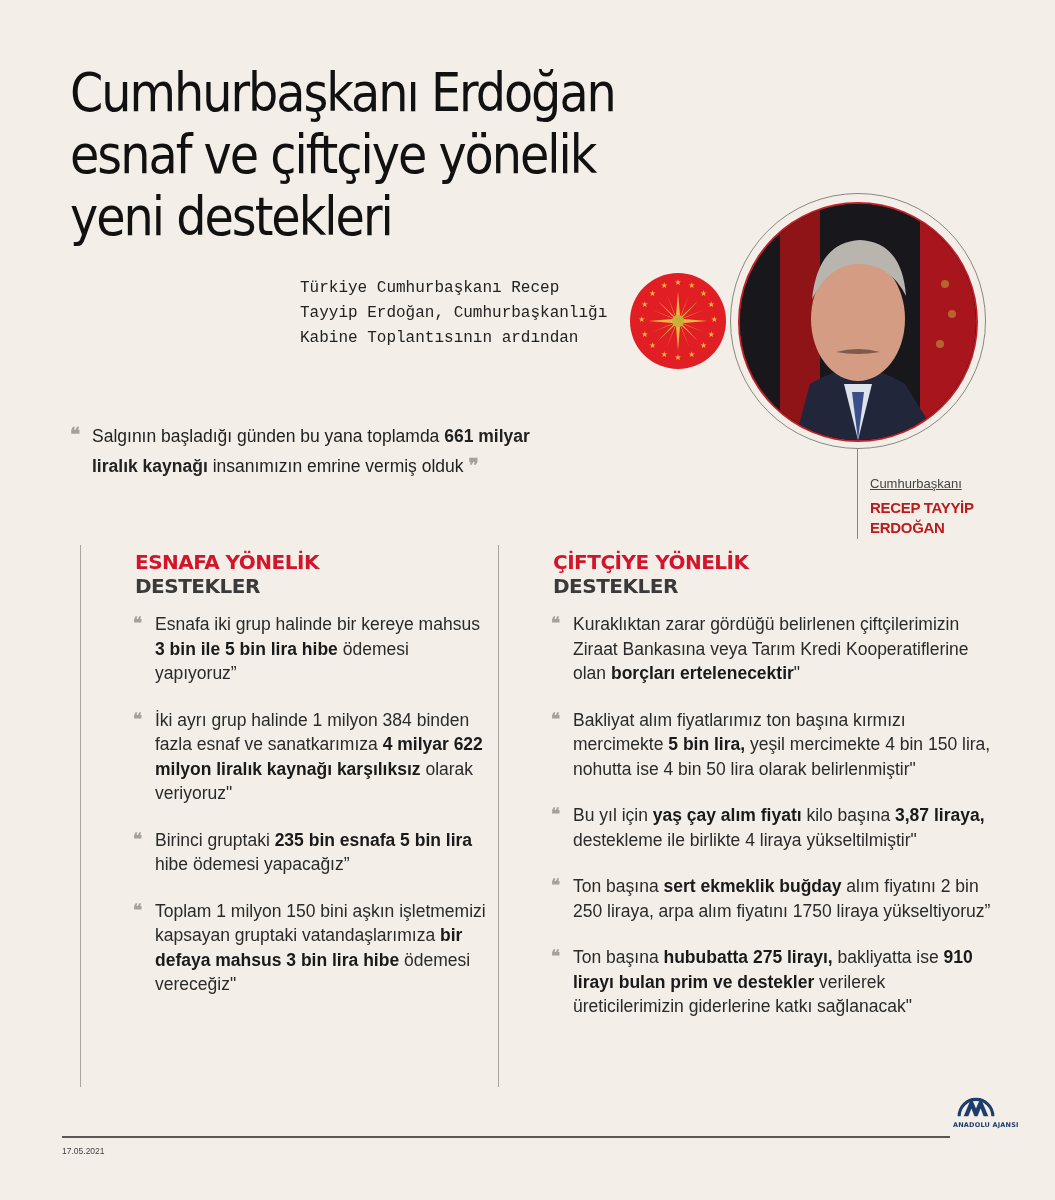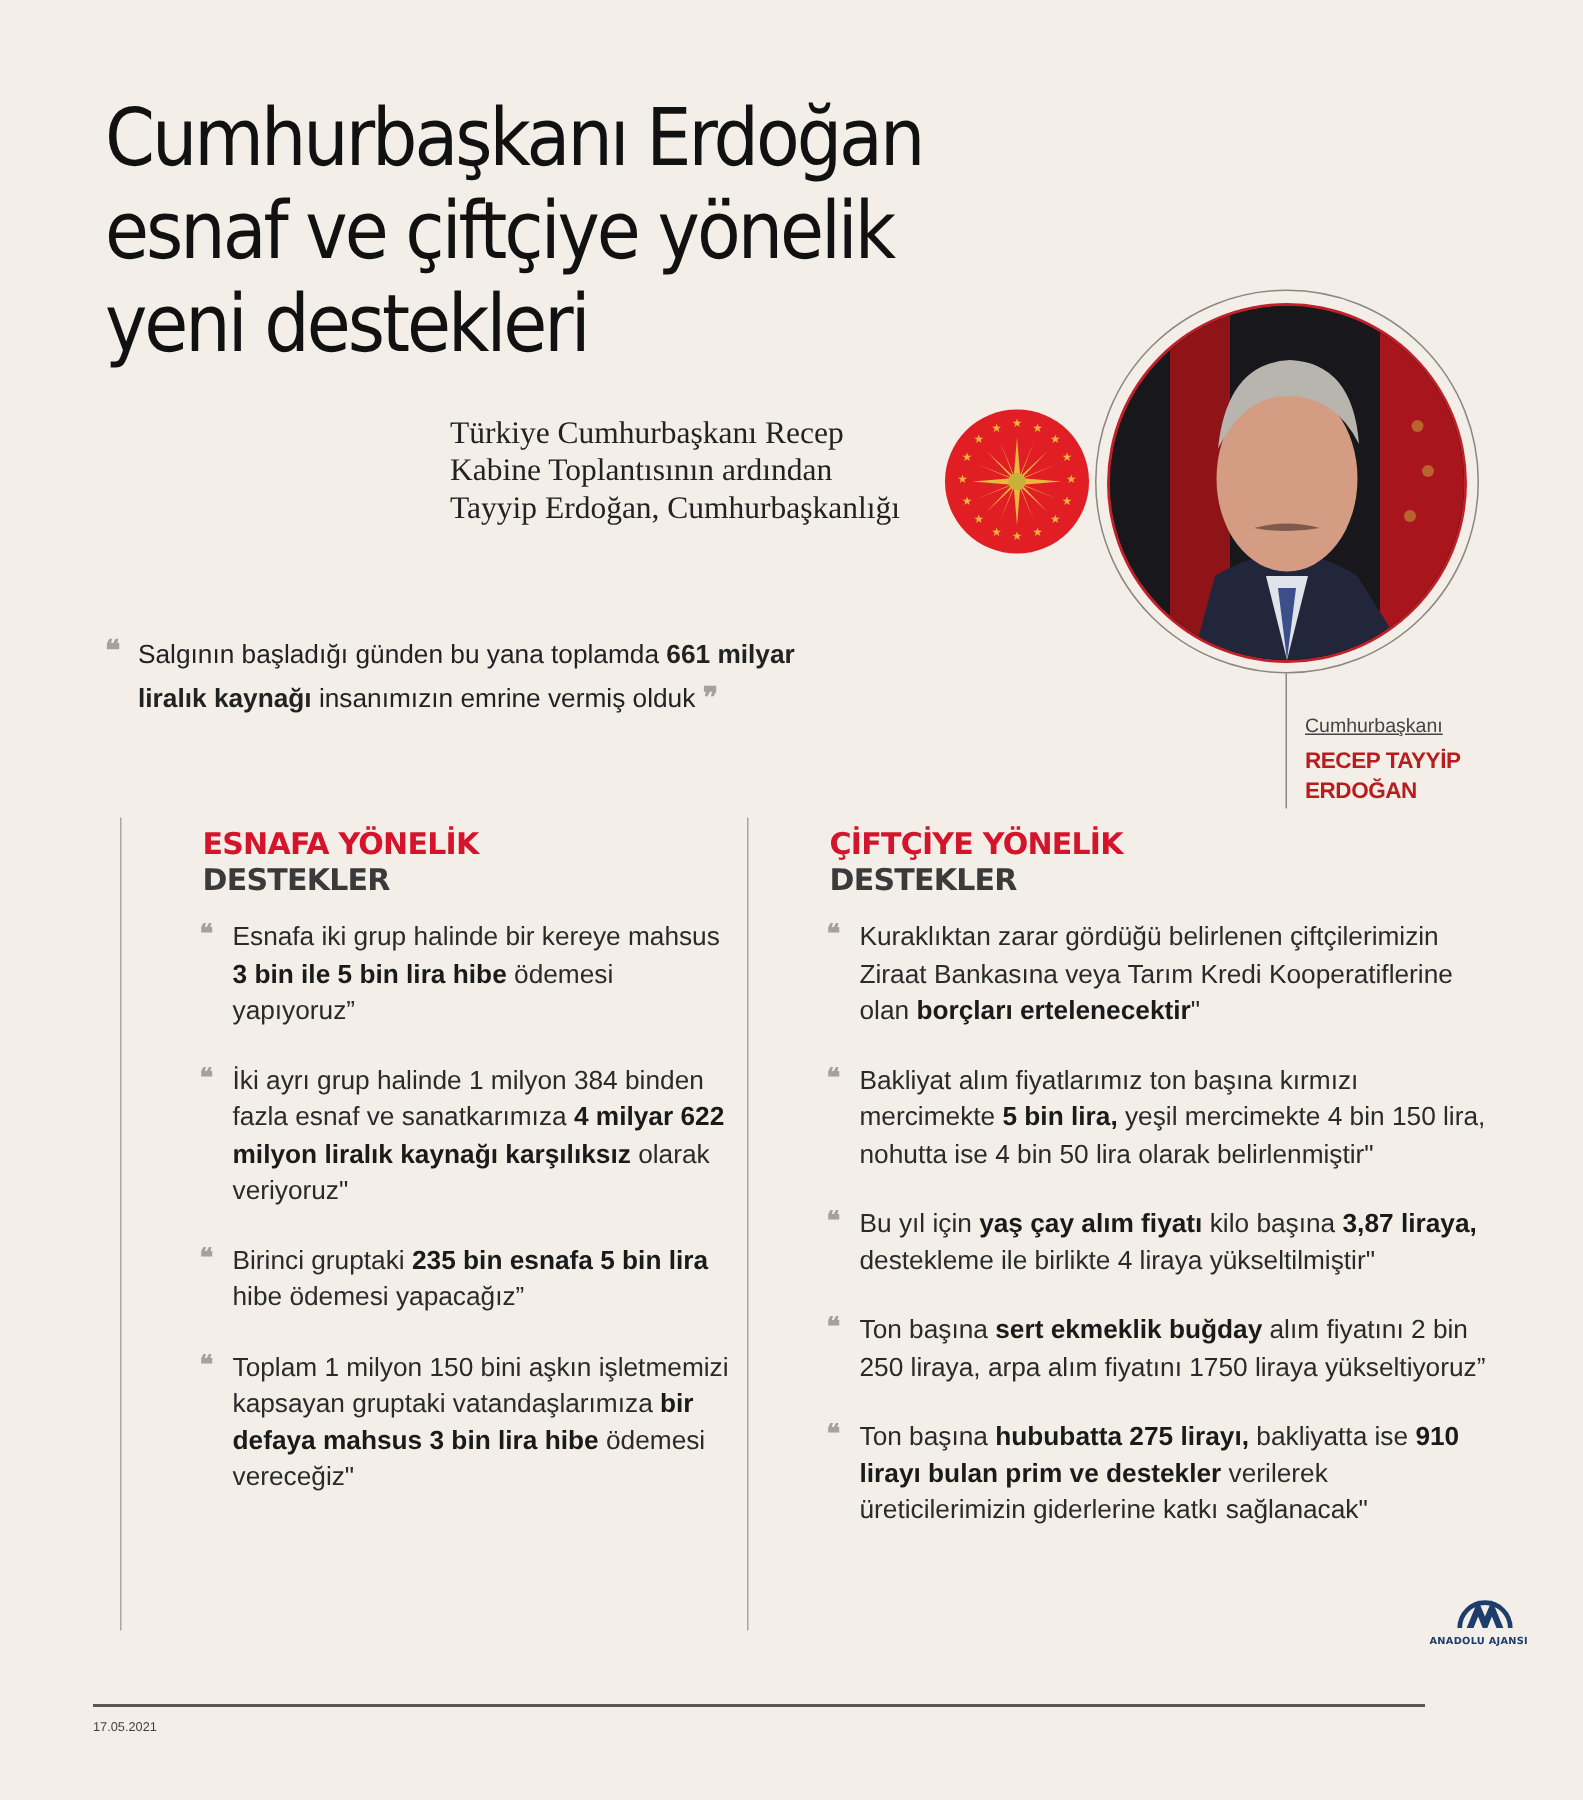--- a/index.html
+++ b/index.html
@@ -18,22 +18,22 @@
     position: absolute; left: 70px; top: 62px; width: 700px;
     font-family: "DejaVu Sans", sans-serif;
     font-weight: 400; font-size: 53px; line-height: 62px;
     color: #111; letter-spacing: -2px;
     font-stretch: condensed;
   }
   .headline span { display: block; white-space: nowrap; }
 
   .lede {
     position: absolute; left: 300px; top: 276px; width: 320px;
-    font-family: Liberation Serif, serif;
-    font-size: 21px; line-height: 25px; color: #222;
+    font-family: Liberation Mono, monospace;
+    font-size: 16px; line-height: 25px; color: #222;
   }
 
   
   .emblem {
     position: absolute; left: 629px; top: 272px; width: 98px; height: 98px;
   }
 
   
   .portrait-ring {
     position: absolute; left: 730px; top: 193px; width: 256px; height: 256px;
@@ -105,44 +105,44 @@
   
   .footer-line {
     position: absolute; left: 62px; top: 1136px; width: 888px; height: 2px;
     background: #5a5653;
   }
   .date {
     position: absolute; left: 62px; top: 1146px;
     font-family: "Liberation Sans", sans-serif; font-size: 8.5px; color: #444; text-align: right;
   }
   .aa-logo {
-    position: absolute; left: 953px; top: 1058px; width: 60px; height: 50px;
-    text-align: right;
+    position: absolute; left: 953px; top: 1089px; width: 60px; height: 50px;
+    text-align: left;
   }
   .aa-logo .txt {
     font-family: "DejaVu Sans", sans-serif; font-weight: 700;
     font-size: 6.5px; color: #1d3d6b; letter-spacing: 0.2px;
     margin-top: -2px; white-space: nowrap;
   }
 </style>
 </head>
 <body>
 
 <div class="page">
 
   <h1 class="headline">
     <span>Cumhurbaşkanı Erdoğan</span>
     <span>esnaf ve çiftçiye yönelik</span>
     <span>yeni destekleri</span>
   </h1>
 
   <div class="lede">
     <div>Türkiye Cumhurbaşkanı Recep</div>
+    <div>Tayyip Erdoğan, Cumhurbaşkanlığı</div>
     <div>Kabine Toplantısının ardından</div>
-    <div>Tayyip Erdoğan, Cumhurbaşkanlığı</div>
   </div>
 
   <div class="emblem">
     <svg viewBox="0 0 100 100" width="98" height="98">
       <circle cx="50" cy="50" r="49" fill="#e01e24"></circle>
       <g fill="#e8b840">
         <polygon points="50,20 52,44 50,50 48,44"></polygon>
         <polygon points="50,80 52,56 50,50 48,56"></polygon>
         <polygon points="20,50 44,52 50,50 44,48"></polygon>
         <polygon points="80,50 56,52 50,50 56,48"></polygon>

